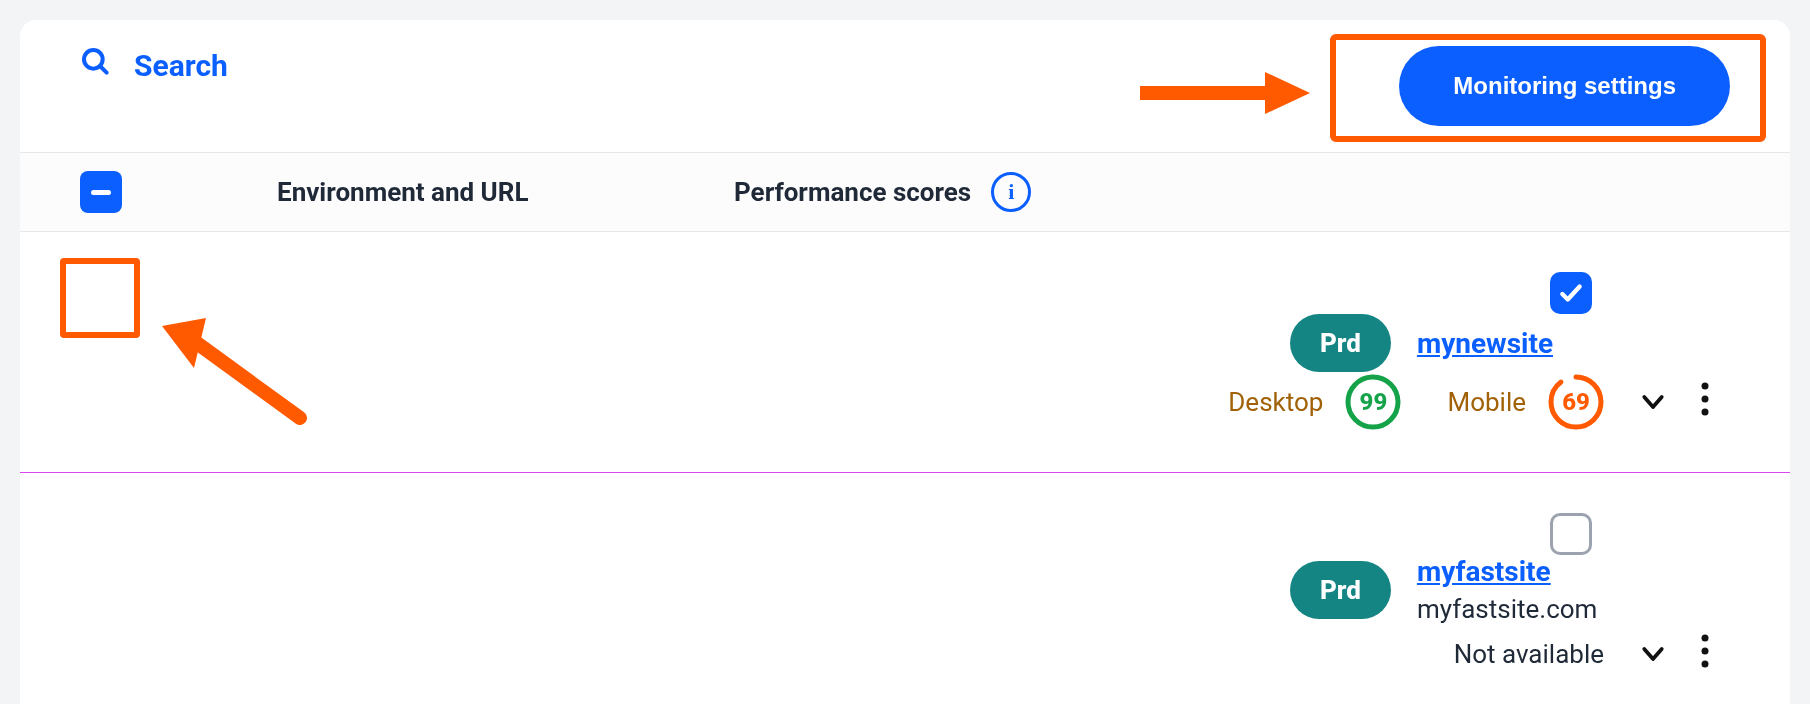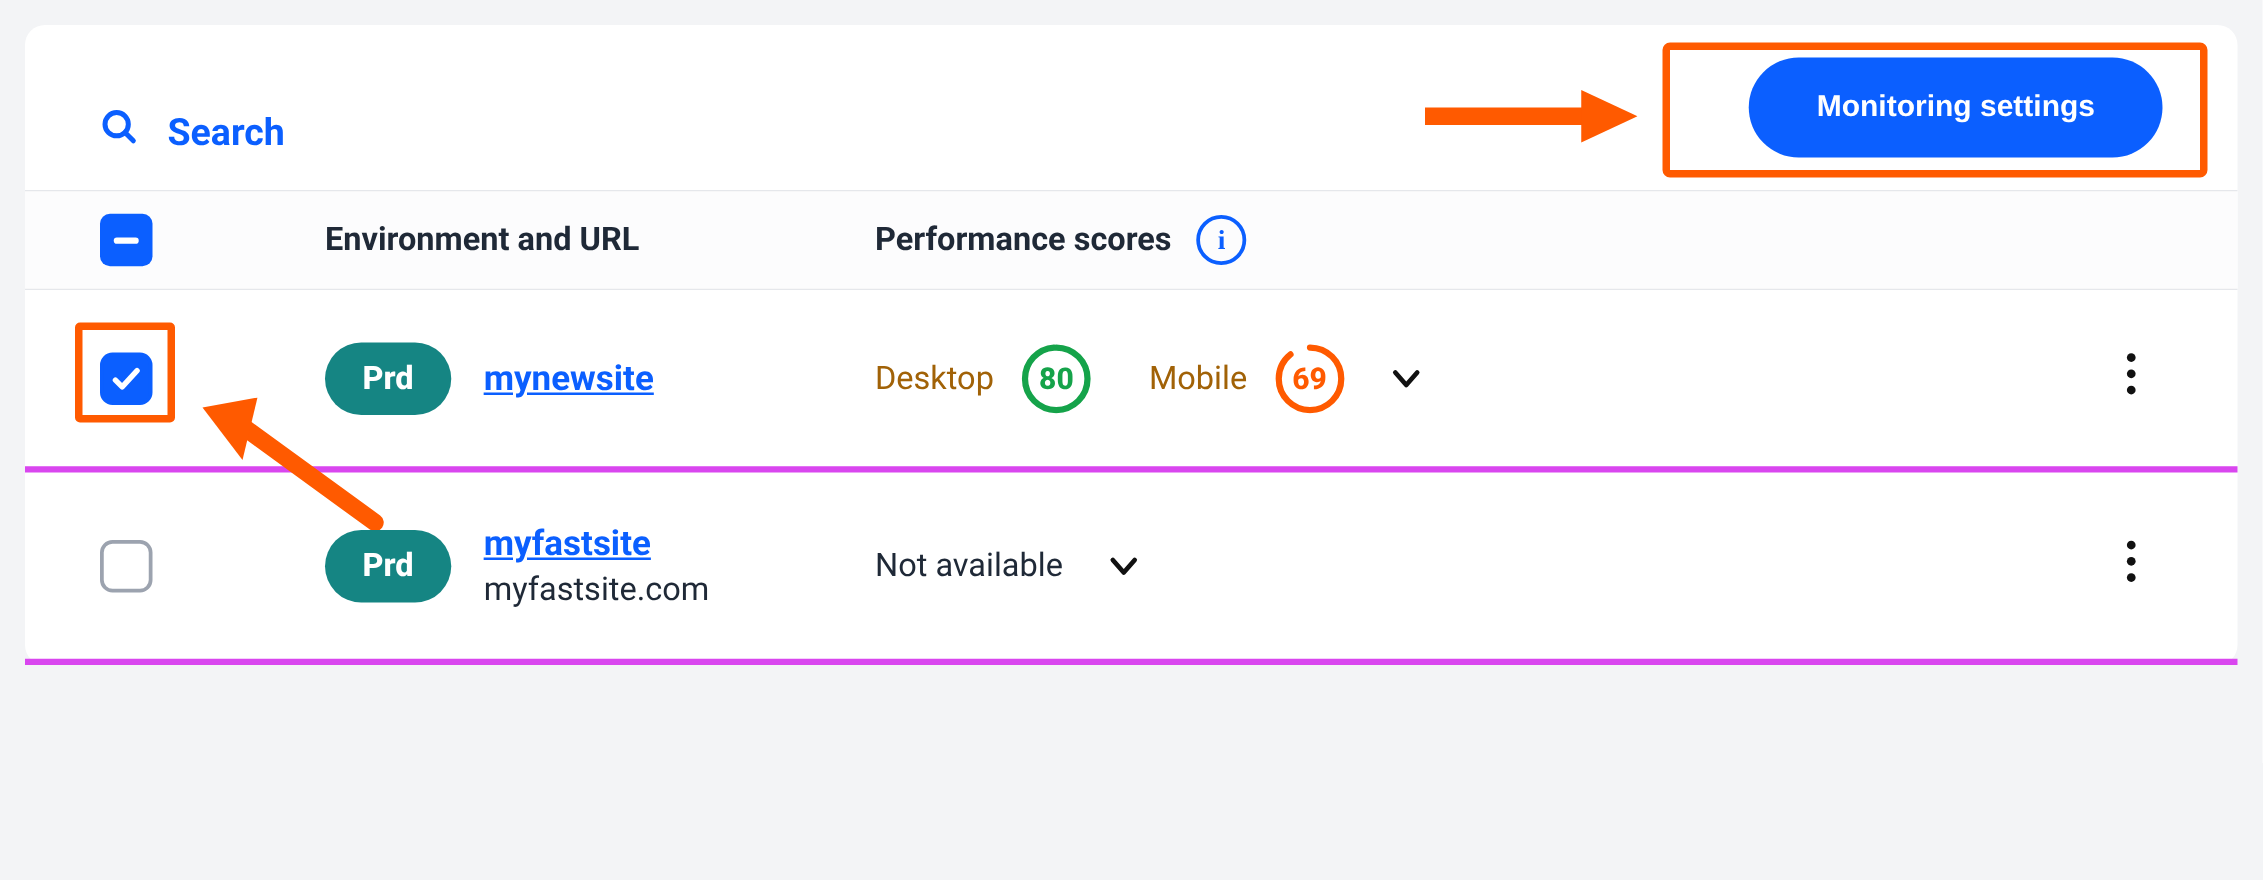--- a/index.html
+++ b/index.html
@@ -13,21 +13,21 @@
     background: #fff;
     border-radius: 16px;
     margin: 20px;
     overflow: visible;
     position: relative;
   }
 
   
   .header {
     display: flex;
-    align-items: flex-end;
+    align-items: flex-start;
     justify-content: space-between;
     padding: 26px 60px 26px 60px;
     position: relative;
   }
   .search {
     display: flex;
     align-items: center;
     gap: 22px;
     color: #0b5fff;
     font-size: 30px;
@@ -68,20 +68,21 @@
   .col-head {
     display: flex;
     align-items: center;
     padding: 18px 60px;
     border-top: 1px solid #e5e7eb;
     border-bottom: 1px solid #e5e7eb;
     background: #fcfcfd;
     font-size: 26px;
     font-weight: 700;
     color: #1f2937;
+    gap: 17px;
   }
   .col-check { width: 180px; display: flex; }
   .col-env   { width: 440px; }
   .col-perf  { display: flex; align-items: center; gap: 20px; }
 
   .indet-box {
     width: 42px; height: 42px;
     background: #0b5fff;
     border-radius: 8px;
     display: flex;
@@ -102,24 +103,25 @@
     align-items: center;
     justify-content: center;
     font-weight: 900;
     font-size: 22px;
     font-family: Georgia, serif;
   }
 
   
   .row {
     display: flex;
-    align-items: center;
+    align-items: flex-end;
     padding: 40px 60px;
-    border-bottom: 5px solid #d946ef;
+    border-bottom: 1px solid #d946ef;
     position: relative;
+    flex-direction: column;
   }
 
   .checkbox {
     width: 42px; height: 42px;
     border: 3px solid #9ca3af;
     border-radius: 10px;
     cursor: pointer;
   }
   .checkbox.checked {
     background: #0b5fff;
@@ -273,21 +275,21 @@
         <a href="#">mynewsite</a>
       </div>
     </div>
 
     <div class="perf-cell">
       <span class="label">Desktop</span>
       <span class="score green">
         <svg class="ring" viewBox="0 0 56 56">
           <circle cx="28" cy="28" r="25" fill="none" stroke="#15a34a" stroke-width="5" stroke-dasharray="156 157" stroke-dashoffset="1" transform="rotate(-90 28 28)" stroke-linecap="round"></circle>
         </svg>
-        <span>80</span>
+        <span>99</span>
       </span>
 
       <span class="label" style="margin-left:24px">Mobile</span>
       <span class="score orange">
         <svg class="ring" viewBox="0 0 56 56">
           <circle cx="28" cy="28" r="25" fill="none" stroke="#ff5a00" stroke-width="5" stroke-dasharray="140 157" transform="rotate(-90 28 28)" stroke-linecap="round"></circle>
         </svg>
         <span>69</span>
       </span>
 

